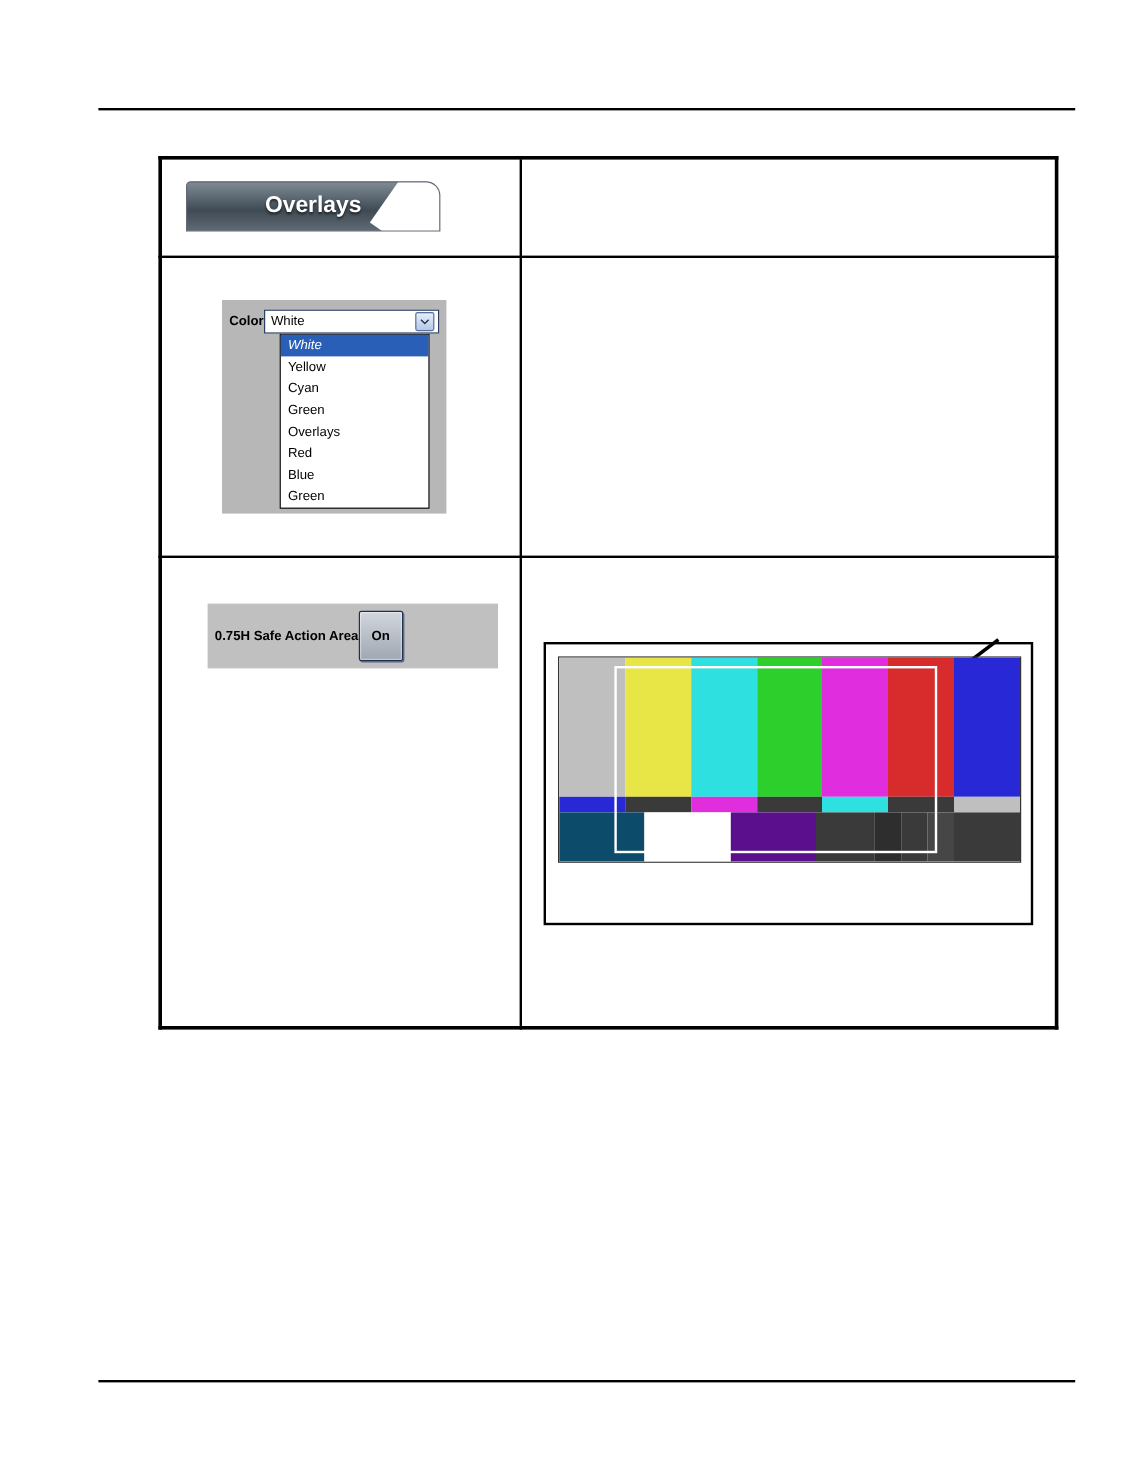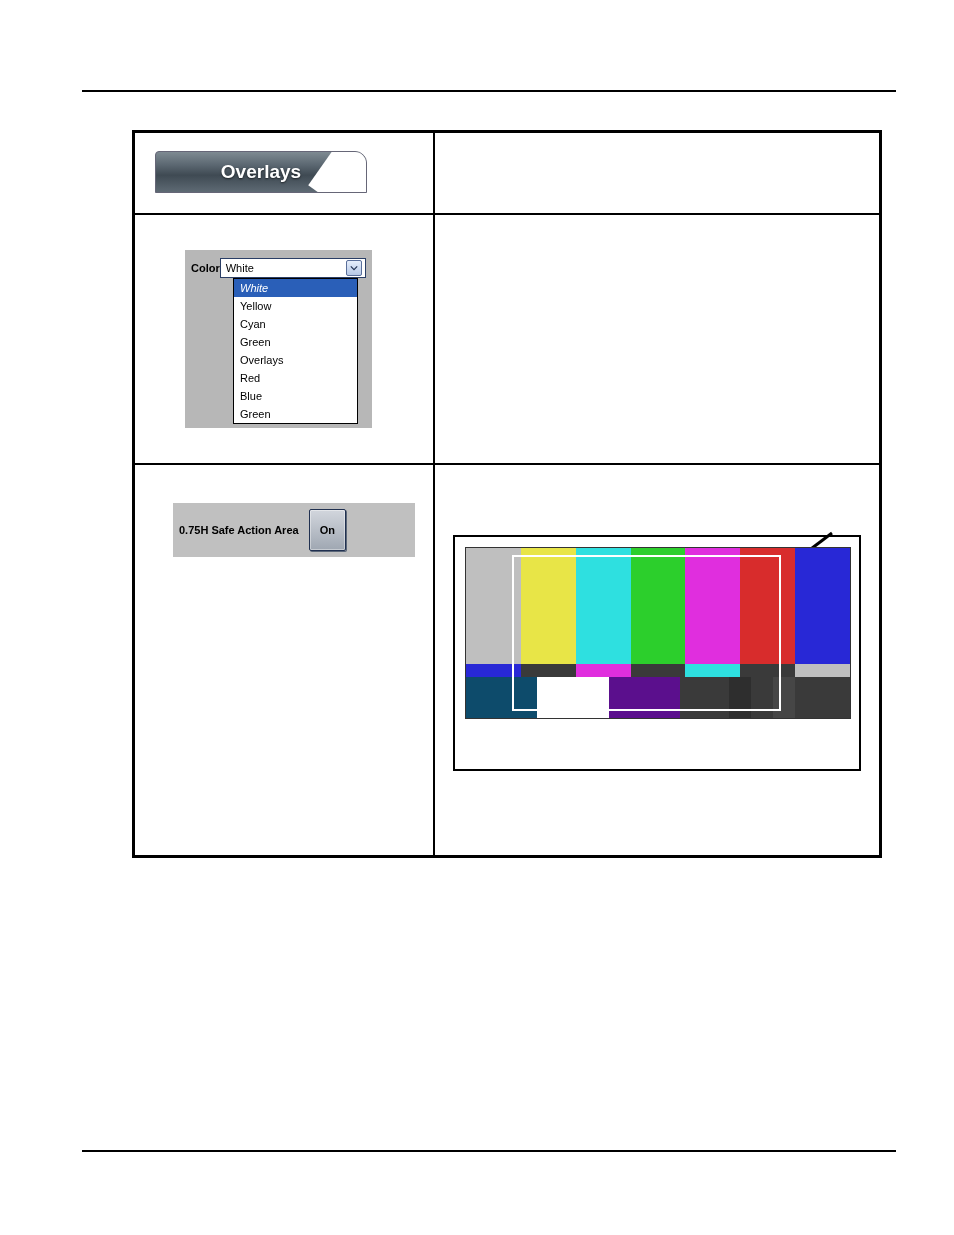--- a/index.html
+++ b/index.html
@@ -140,21 +140,21 @@
   }
 
   
   .r3-left { height: 390px; }
   .saa-panel {
     margin: 38px 18px 0 38px;
     background: #c0c0c0;
     padding: 6px 6px;
     display: flex;
     align-items: center;
-    gap: 10px;
+    gap: 0;
     width: 230px;
     font-size: 11px;
     font-weight: bold;
   }
   .toggle {
     background: linear-gradient(180deg,#d2d6dd,#9fa7b2);
     border: 1px solid #203050;
     box-shadow: inset 0 0 0 1px rgba(255,255,255,.4), 1px 1px 0 #5a6678;
     font-size: 11px;
     font-weight: bold;

